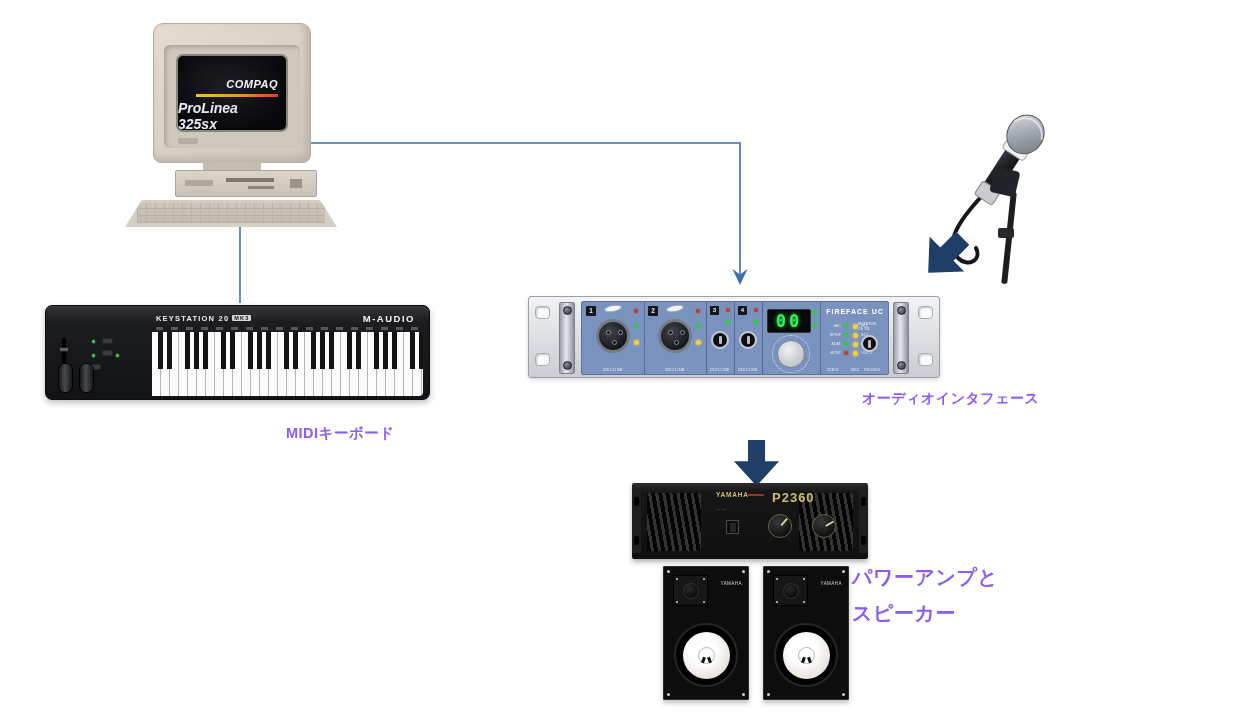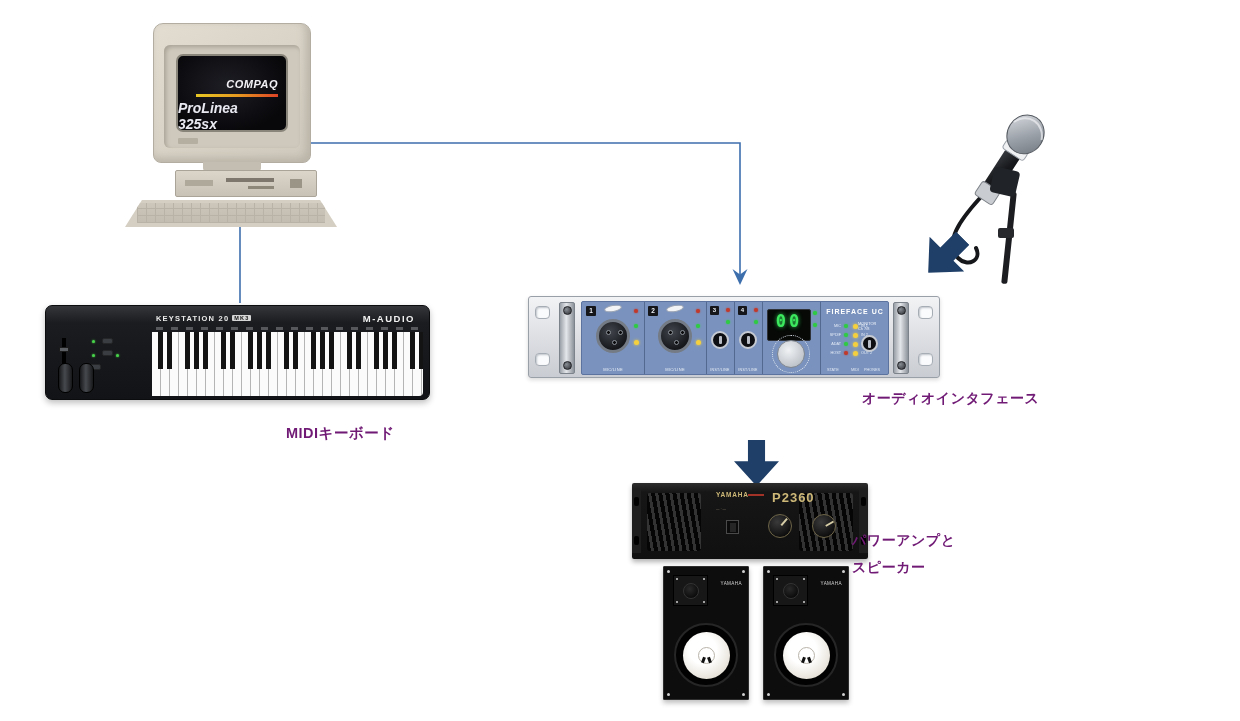--- a/index.html
+++ b/index.html
@@ -13,21 +13,21 @@
   
   #connectors { position:absolute; left:0; top:0; width:1240px; height:721px; pointer-events:none; }
 
   
   .block-arrow {
     position:absolute; background:#1f3f68;
     clip-path:polygon(31% 0%, 69% 0%, 69% 46%, 100% 46%, 50% 100%, 0% 46%, 31% 46%);
   }
 
   
-  .jp-label { position:absolute; font-weight:bold; color:#701a75; font-size:14.5px; letter-spacing:.5px; }
+  .jp-label { position:absolute; font-weight:bold; color:#8b5cf6; font-size:14.5px; letter-spacing:.5px; }
 
   
   .computer { left:125px; top:15px; width:212px; height:212px; }
   .crt { position:absolute; left:28px; top:8px; width:158px; height:140px; background:linear-gradient(145deg,#e3ddd1,#cfc9bd); border:1px solid #b3ad a1; border:1px solid #b3ada1; border-radius:10px 10px 8px 8px; box-shadow:inset -4px -4px 8px #b9b3a7; }
   .crt-bezel { position:absolute; left:10px; top:9px; right:10px; bottom:14px; background:#cfc9bd; border-radius:6px; box-shadow:inset 2px 2px 4px #a8a296;margin-top:12px; }
   .crt-screen { position:absolute; left:12px; top:9px; right:12px; bottom:16px; background:radial-gradient(ellipse at 45% 40%, #1d1d24 0%, #08080b 75%); border-radius:7px; border:2px solid #8a857b; overflow:hidden; }
   .scr-brand { position:absolute; right:8px; top:22px; color:#f2f2f6; font-style:italic; font-weight:bold; font-size:11px; letter-spacing:.5px; }
   .scr-stripe { position:absolute; right:8px; top:38px; width:82px; height:3px; background:linear-gradient(90deg,#e8c824,#e69b20,#dd4326); }
   .scr-model { position:absolute; right:10px; top:44px; color:#e9e9f2; font-style:italic; font-weight:bold; font-size:14px; }
   .crt-logo { position:absolute; left:14px; bottom:4px; width:20px; height:6px; background:#b5afa1; border-radius:1px; }
@@ -79,21 +79,21 @@
   .ch-oval { position:absolute; left:50%; margin-left:-9px; top:3px; width:18px; height:7px; background:#f3f4f6; border:1px solid #9aa3b2; border-radius:50%; transform:rotate(-10deg); }
   .xlr { position:absolute; left:50%; margin-left:-17px; top:17px; width:34px; height:34px; border-radius:50%; background:radial-gradient(circle at 40% 35%, #41454c, #16181c 70%); border:3px solid #757b85; }
   .xlr i { position:absolute; width:5px; height:5px; border-radius:50%; background:#0a0a0c; border:1px solid #8e939b; }
   .led { position:absolute; border-radius:50%; }
   .led.r { width:4px; height:4px; background:#c0392b; box-shadow:0 0 2px #c0392b; }
   .led.g { width:4px; height:4px; background:#2ecc40; box-shadow:0 0 2px #2ecc40; }
   .led.y { width:5px; height:5px; background:#f4d03f; box-shadow:0 0 3px #f4d03f; }
   .ch-jacklbl { position:absolute; bottom:2px; left:0; right:0; text-align:center; font-size:4px; color:#e9eef7; letter-spacing:.3px; }
   .trs { position:absolute; left:50%; margin-left:-9px; top:29px; width:18px; height:18px; border-radius:50%; background:#0e0f12; border:2px solid #c6cbd3; }
   .trs i { position:absolute; left:50%; top:50%; width:3px; height:8px; margin:-4px 0 0 -1.5px; background:#b9bec6; border-radius:1px; }
-  .aif-disp { position:absolute; left:5px; top:7px; width:44px; height:32px; background:#060906; border:1px solid #30343a; border-radius:2px; color:#3ce85e; font-family:"DejaVu Sans Mono", monospace; font-weight:bold; font-size:17px; text-align:center; line-height:22px; letter-spacing:3px; text-shadow:0 0 4px #2ecf52; }
+  .aif-disp { position:absolute; left:5px; top:7px; width:44px; height:24px; background:#060906; border:1px solid #30343a; border-radius:2px; color:#3ce85e; font-family:"DejaVu Sans Mono", monospace; font-weight:bold; font-size:17px; text-align:center; line-height:22px; letter-spacing:3px; text-shadow:0 0 4px #2ecf52; }
   .aif-knob-ring { position:absolute; left:50%; margin-left:-19px; top:33px; width:38px; height:38px; border:1px dotted #dfe5ee; border-radius:50%; }
   .aif-knob { position:absolute; left:4px; top:4px; width:28px; height:28px; border-radius:50%; background:radial-gradient(circle at 40% 35%, #f0f2f4, #aeb4bc); border:1px solid #81878f; }
   .fface-title { position:absolute; left:0; right:0; top:6px; text-align:center; color:#ffffff; font-weight:bold; font-size:7px; letter-spacing:1px; }
   .ledgrid { position:absolute; left:5px; top:20px; }
   .ledrow { position:relative; height:9px; width:60px; font-size:3.8px; color:#e3eaf6; }
   .ledrow .t1 { position:absolute; left:0; top:2px; width:16px; text-align:right; }
   .ledrow .d1 { left:19px; top:2px; }
   .ledrow .d2 { left:28px; top:1.5px; }
   .ledrow .t2 { position:absolute; left:36px; top:2px; }
   .aif-foot { position:absolute; bottom:2px; font-size:3.8px; color:#dfe6f2; }
@@ -401,18 +401,18 @@
     <div class="spk-woof">
       <div class="spk-cone"></div>
       <div class="spk-dust"></div>
       <div class="spk-term" style="margin:2px 0 0 -4px;transform:rotate(20deg)"></div>
       <div class="spk-term" style="margin:2px 0 0 2px;transform:rotate(-20deg)"></div>
     </div>
   </div>
 
   <div class="jp-label" style="left:286px;top:424px">MIDIキーボード</div>
   <div class="jp-label" style="left:862px;top:390px;font-size:14px">オーディオインタフェース</div>
-  <div class="jp-label" style="left:852px;top:532px;font-size:14px">
+  <div class="jp-label" style="left:852px;top:564px;font-size:20px">
     <div style="margin-bottom:9px">パワーアンプと</div>
     <div>スピーカー</div>
   </div>
 
 </div>
 
 </body></html>

